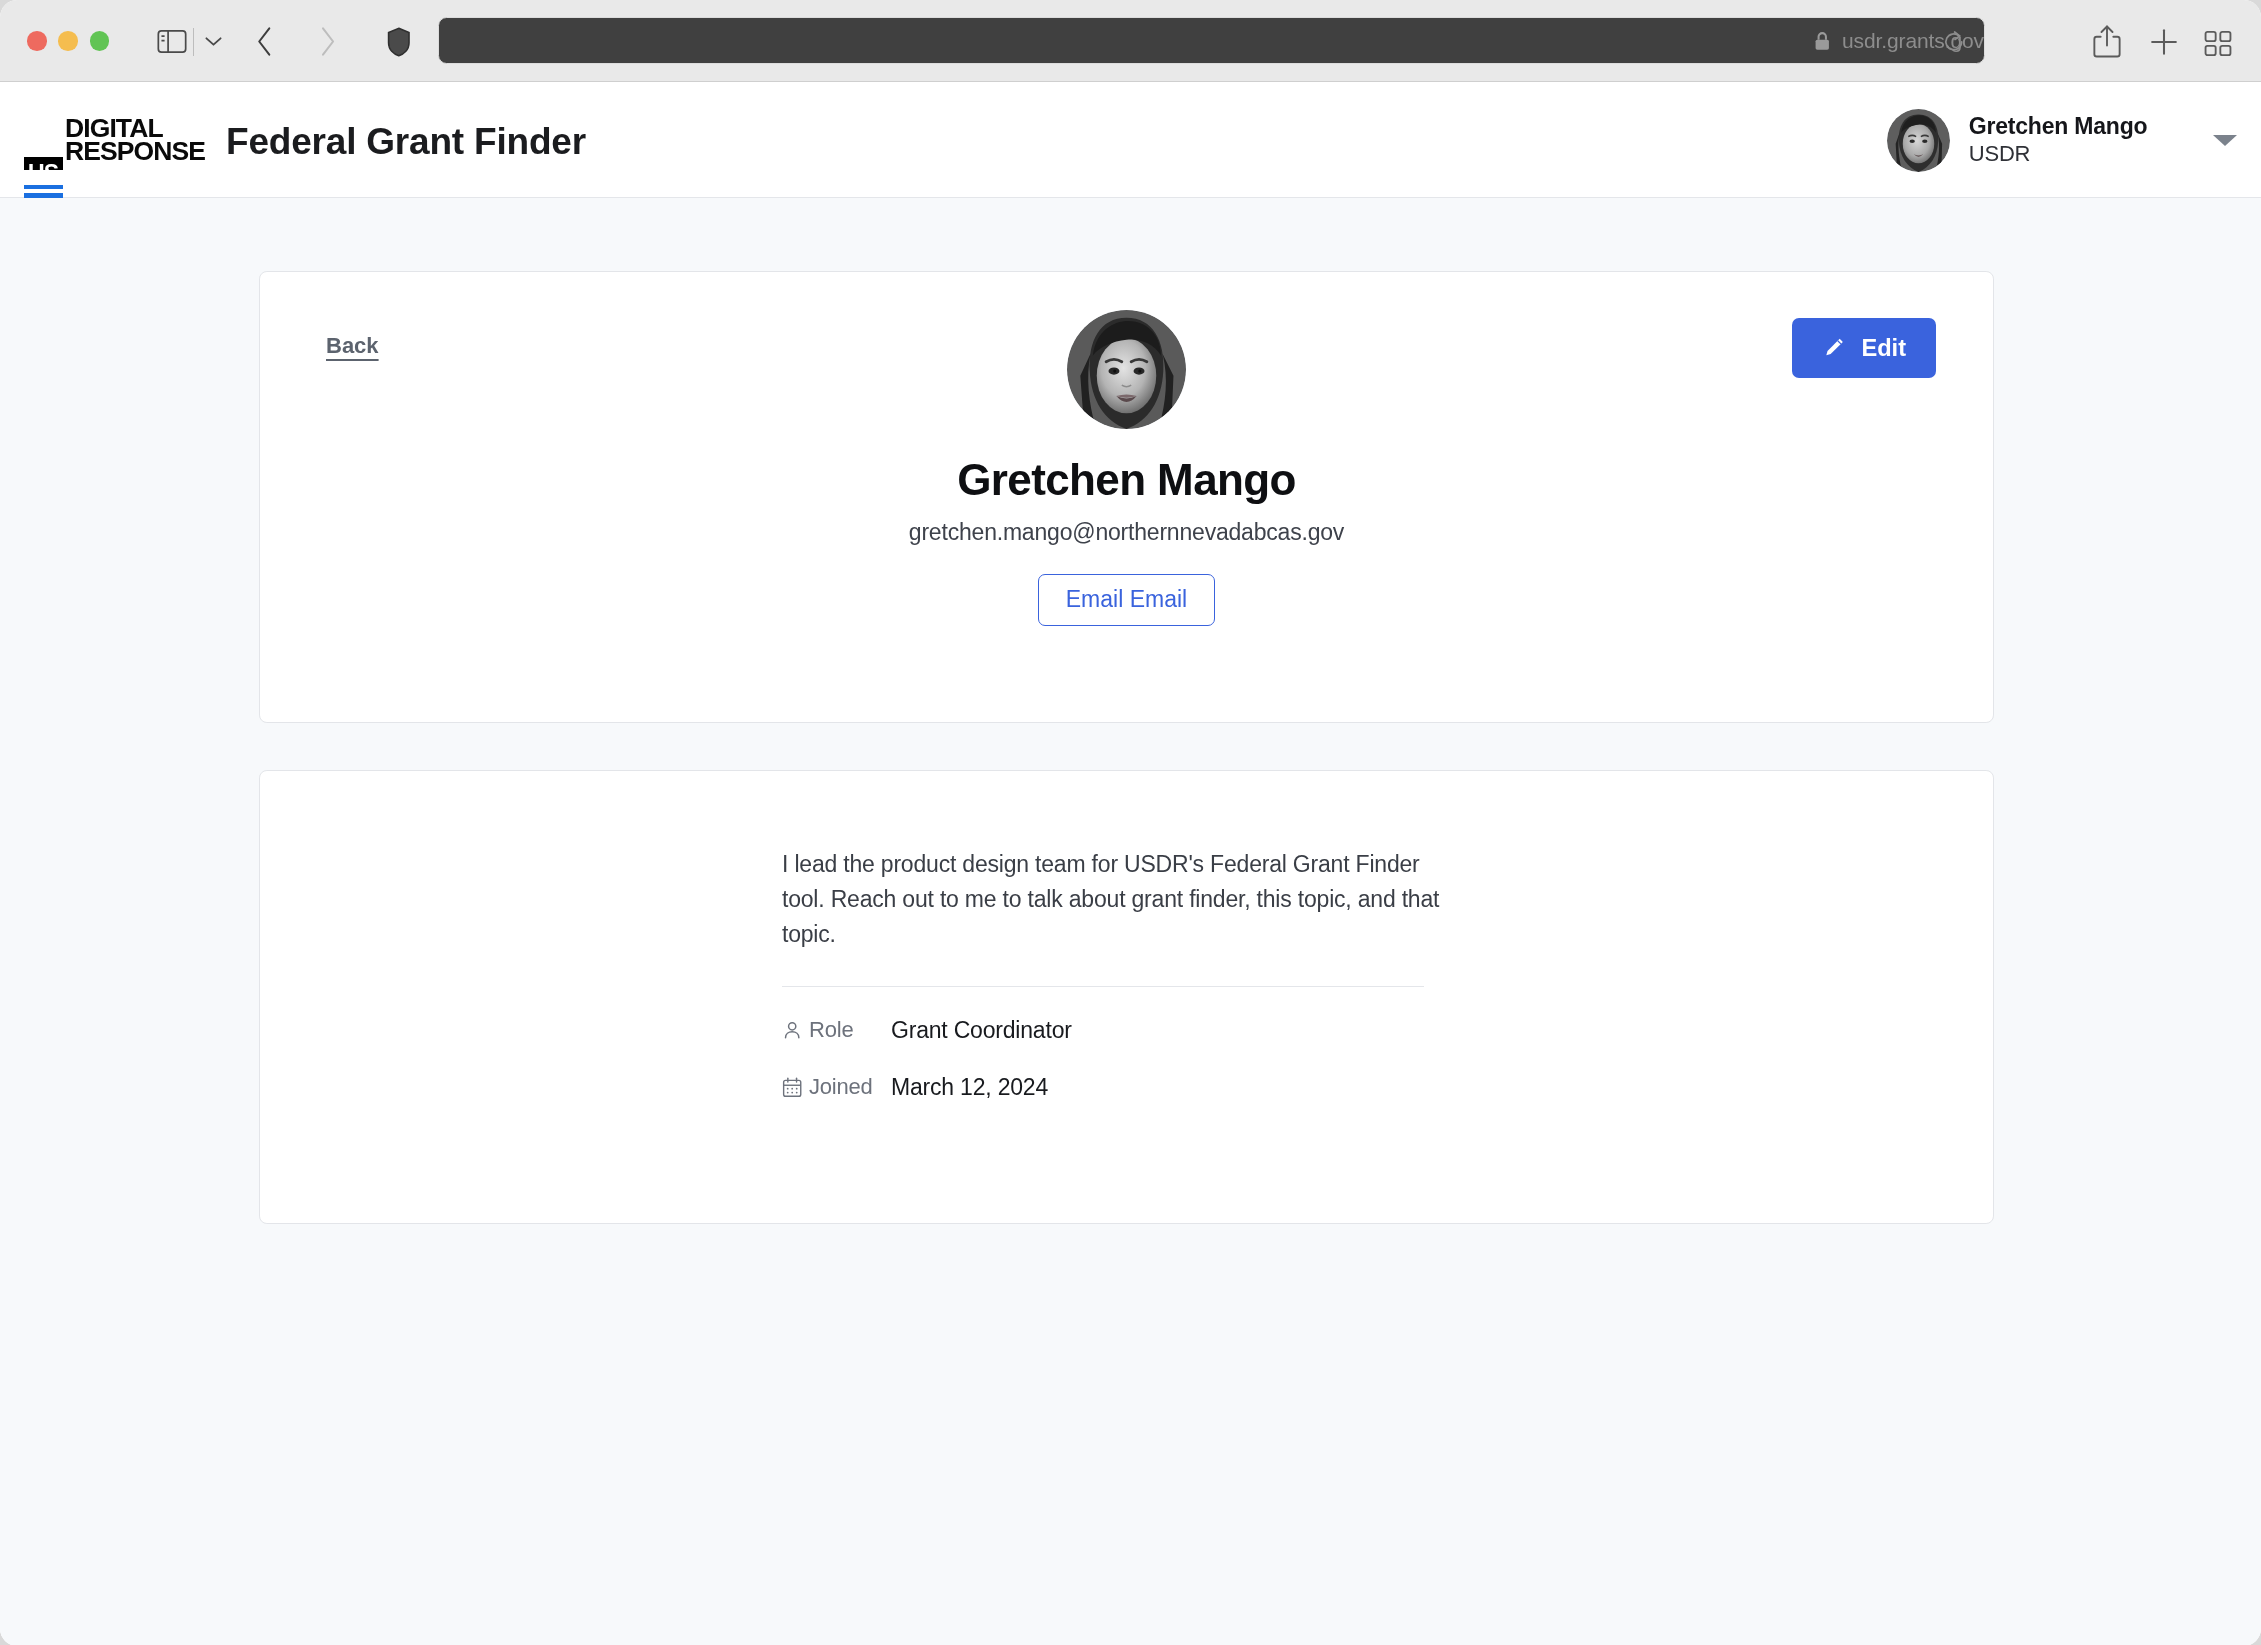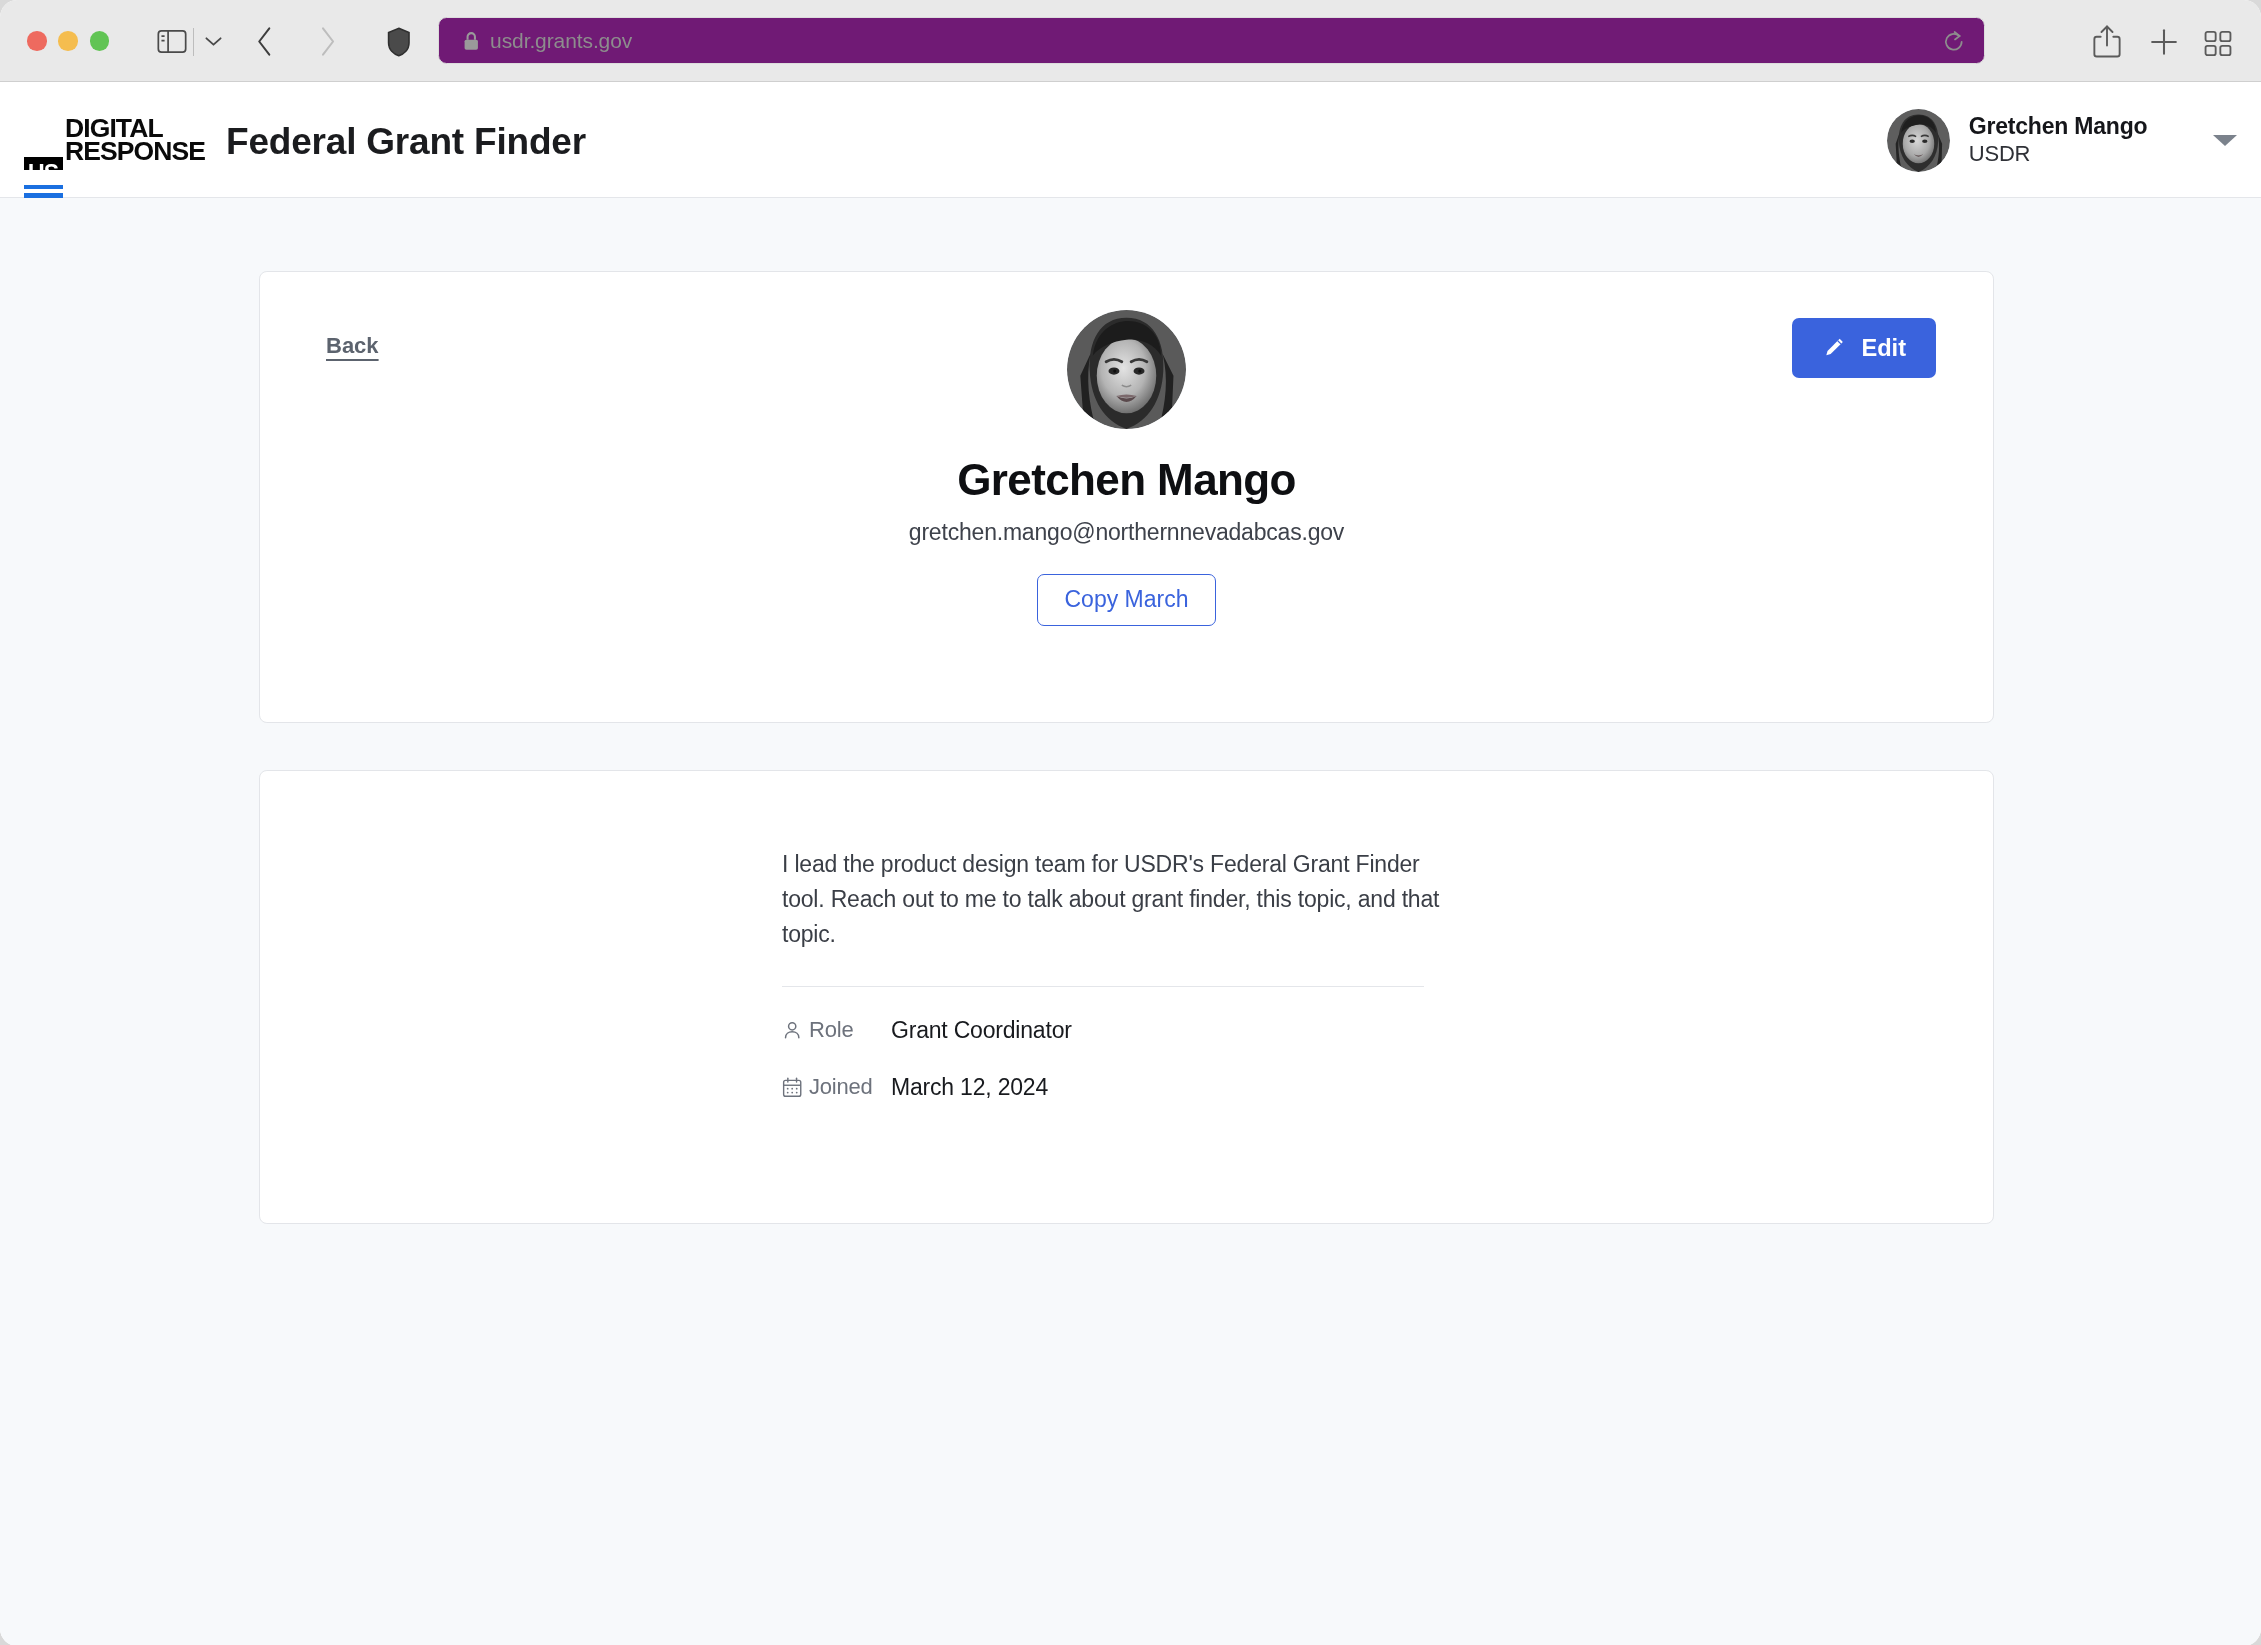--- a/index.html
+++ b/index.html
@@ -63,26 +63,27 @@
     background: #bdbdbd;
   }
   #nav-back    { left: 251px; top: 25px; width: 28px; height: 33px; font-size: 31px; color: #4a4a4a; font-weight: 300;}
   #nav-forward { left: 314px; top: 25px; width: 28px; height: 33px; font-size: 31px; color: #b8b8b8; font-weight: 300;}
   #shield-icon-wrap { left: 385px; top: 26px; width: 28px; height: 31px; }
 
   #address-bar {
     position: absolute;
     left: 438px; top: 17.3px;
     width: 1547px; height: 47px;
-    background: #701a75;
+    background: #404040;
     border: 0.8px solid #dcdcdc;
     border-radius: 8.6px;
     box-sizing: border-box;
     display: flex;
     align-items: center;
+    justify-content: flex-end;
   }
   #url-lock-icon {
     margin-left: 23.6px;
     display: flex; align-items: center;
   }
   #url-text {
     margin-left: 11px;
     font-size: 21px;
     color: #8d8d8d;
     letter-spacing: -0.1px;
@@ -522,21 +523,21 @@
               <path d="M50 66 Q60 60 70 66" stroke="#383838" stroke-width="3.6" fill="none" stroke-linecap="round"></path>
               <path d="M82 66 Q92 60 102 66" stroke="#383838" stroke-width="3.6" fill="none" stroke-linecap="round"></path>
               <path d="M70 96 Q76 100 82 96" stroke="#8c8c8c" stroke-width="2" fill="none"></path>
               <path d="M63 110 Q76 116 89 110 Q76 125 63 110 Z" fill="#5a494c"></path>
               <path d="M63 110 Q76 106 89 110 Q76 114 63 110 Z" fill="#7b686b"></path>
             </g>
           </svg>
         </div>
         <div id="profile-name">Gretchen Mango</div>
         <div id="profile-email">gretchen.mango@northernnevadabcas.gov</div>
-        <button id="copy-email-button">Copy March</button>
+        <button id="copy-email-button">Email Email</button>
       </div>
     </div>
 
     <div class="card" id="about-card">
       <div id="about-inner">
         <div id="about-bio">I lead the product design team for USDR's Federal Grant Finder tool. Reach out to me to talk about grant finder, this topic, and that topic.</div>
         <div id="about-divider"></div>
 
         <div class="meta-row">
           <span class="meta-icon">

